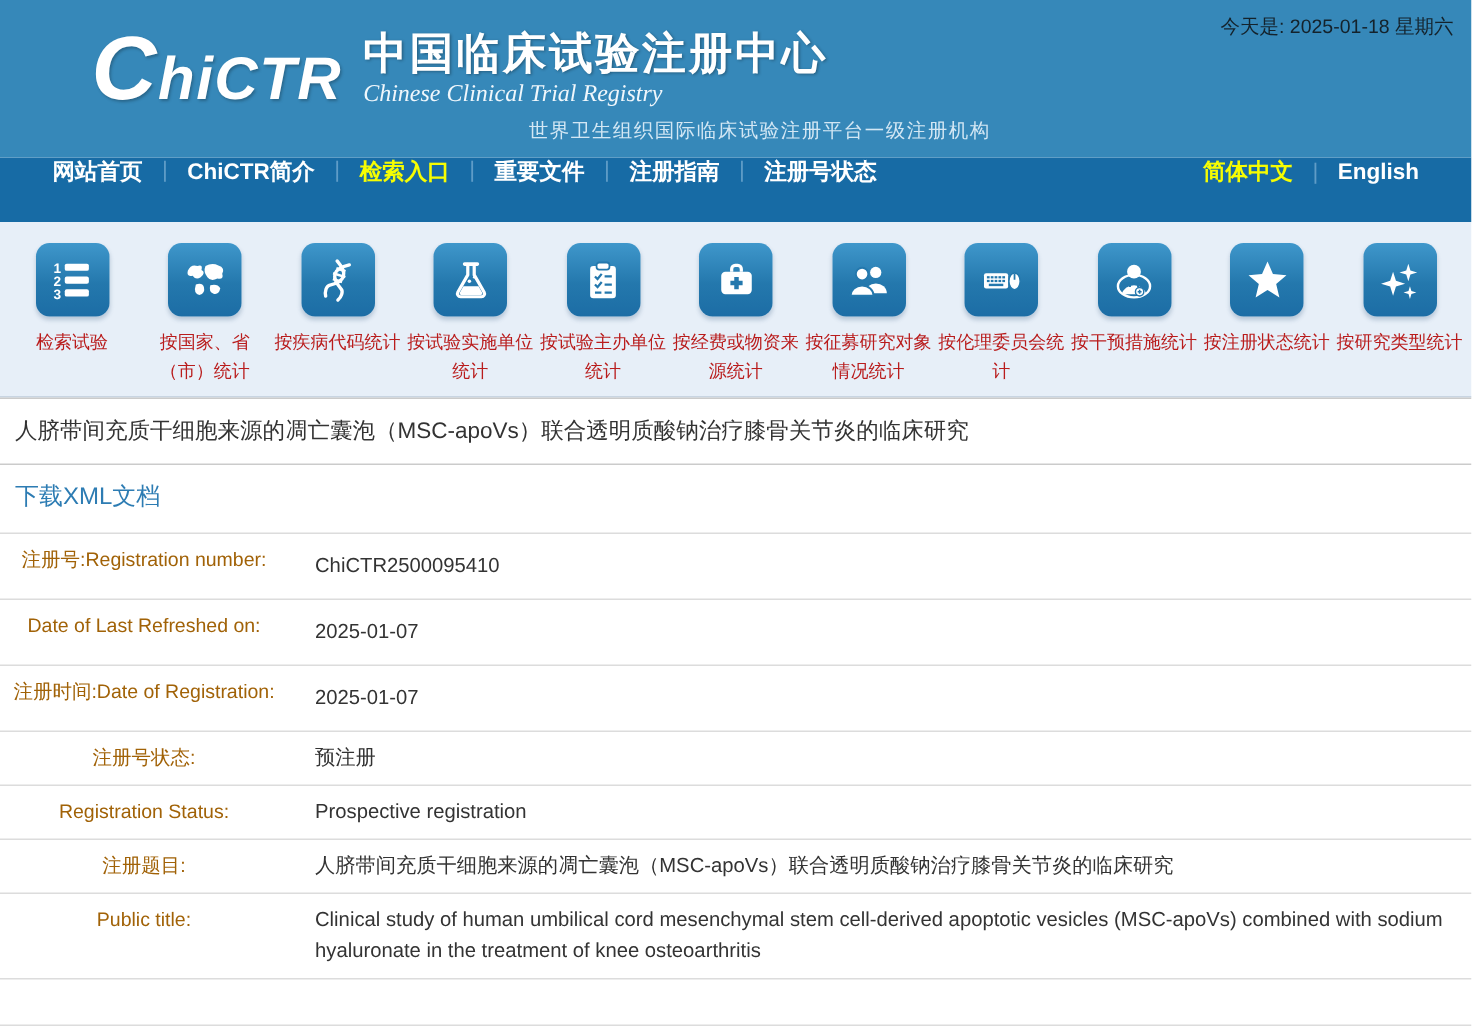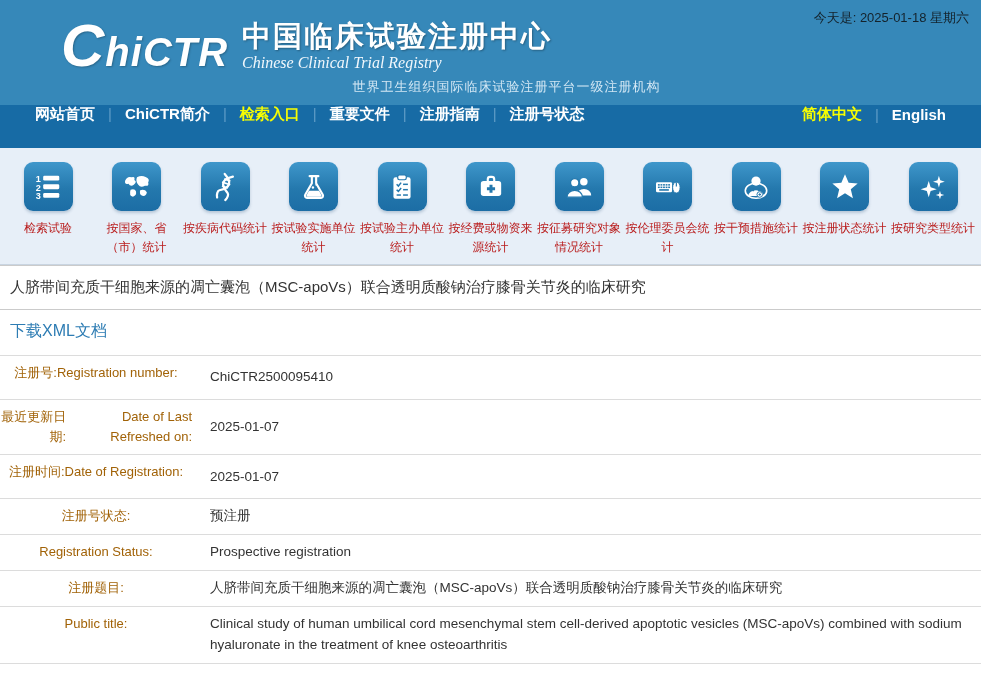--- a/index.html
+++ b/index.html
@@ -275,21 +275,20 @@
   <div class="row tall">
     <div class="cell-label">
       <span>注册号:</span>
       <span>Registration number:</span>
     </div>
     <div class="cell-value">ChiCTR2500095410</div>
   </div>
 
   <div class="row tall">
     <div class="cell-label">
-      <span>最近更新日期:</span>
       <span>Date of Last Refreshed on:</span>
     </div>
     <div class="cell-value">2025-01-07</div>
   </div>
 
   <div class="row tall">
     <div class="cell-label">
       <span>注册时间:</span>
       <span>Date of Registration:</span>
     </div>

